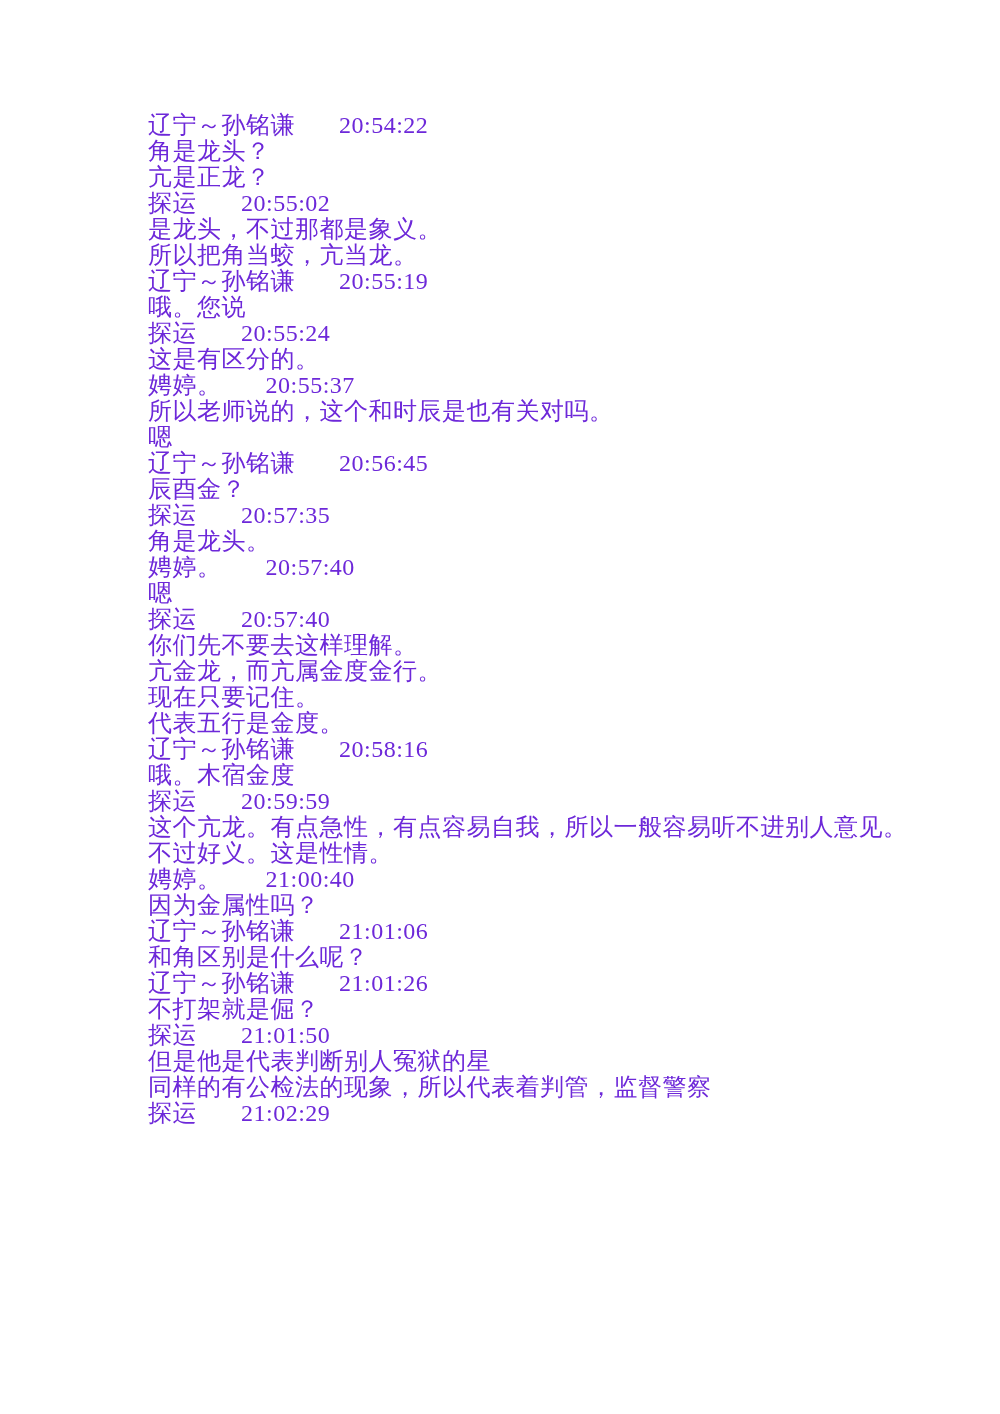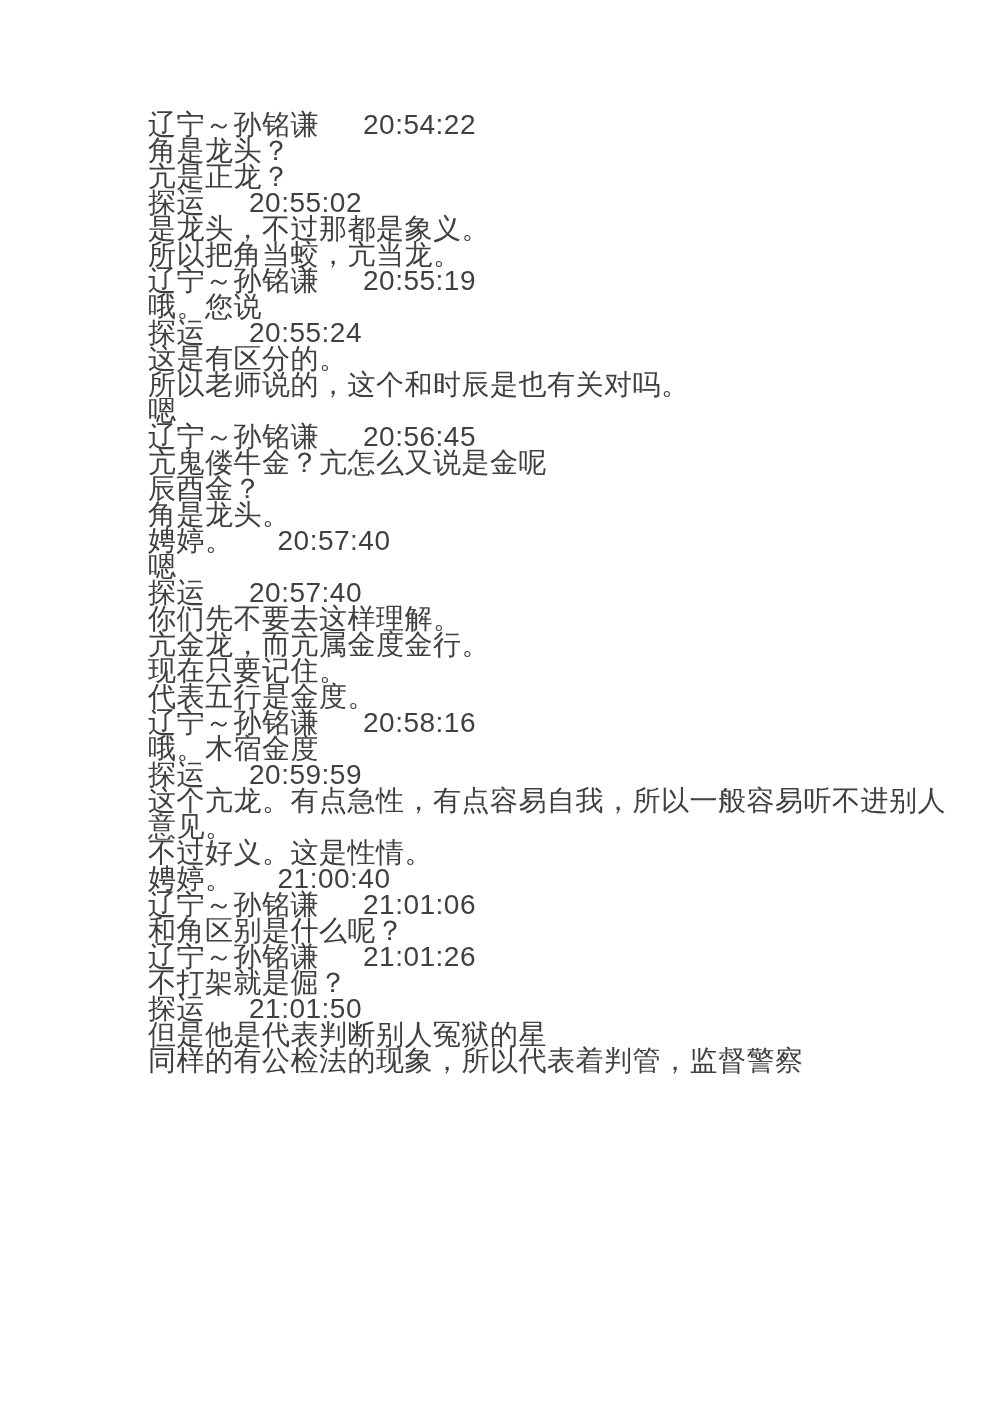--- a/index.html
+++ b/index.html
@@ -18,24 +18,24 @@
     left: 0; top: 0;
     width: 1000px;
     height: 1414px;
     background: #ffffff;
   }
   .chat {
     position: absolute;
     left: 148px;
     top: 112px;
     width: 812px;
-    font-family: Liberation Sans, sans-serif;
-    font-size: 28px;
+    font-family: Liberation Serif, serif;
+    font-size: 24px;
     line-height: 26px;
-    color: #404040;
+    color: #6d28d9;
     letter-spacing: 0.5px;
   }
   .msg { margin: 0; padding: 0; }
   .msg-header { white-space: nowrap; }
   .msg-time { margin-left: 44px; }
   .msg-line { white-space: normal; }
 </style>
 </head>
 <body>
 
@@ -57,35 +57,36 @@
     <div class="msg-header"><span class="msg-sender">辽宁～孙铭谦</span><span class="msg-time">20:55:19</span></div>
   <div class="msg-line">哦。您说</div>
       </div>
 
   <div class="msg">
     <div class="msg-header"><span class="msg-sender">探运</span><span class="msg-time">20:55:24</span></div>
   <div class="msg-line">这是有区分的。</div>
       </div>
 
   <div class="msg">
+    <div class="msg-header"><span class="msg-sender">娉婷。</span><span class="msg-time">20:55:37</span></div>
   <div class="msg-line">所以老师说的，这个和时辰是也有关对吗。</div>
       </div>
 
 
   <div class="msg">
   <div class="msg-line">嗯</div>
       </div>
 
   <div class="msg">
     <div class="msg-header"><span class="msg-sender">辽宁～孙铭谦</span><span class="msg-time">20:56:45</span></div>
-  <div class="msg-line">亢鬼偻牛金？亢怎么又说是金呢</div>
         <div class="msg-line">辰酉金？</div>
       </div>
 
   <div class="msg">
+    <div class="msg-header"><span class="msg-sender">探运</span><span class="msg-time">20:57:35</span></div>
   <div class="msg-line">角是龙头。</div>
       </div>
 
   <div class="msg">
     <div class="msg-header"><span class="msg-sender">娉婷。</span><span class="msg-time">20:57:40</span></div>
   <div class="msg-line">嗯</div>
       </div>
 
   <div class="msg">
     <div class="msg-header"><span class="msg-sender">探运</span><span class="msg-time">20:57:40</span></div>
@@ -101,32 +102,36 @@
       </div>
 
   <div class="msg">
     <div class="msg-header"><span class="msg-sender">探运</span><span class="msg-time">20:59:59</span></div>
   <div class="msg-line">这个亢龙。有点急性，有点容易自我，所以一般容易听不进别人意见。</div>
         <div class="msg-line">不过好义。这是性情。</div>
       </div>
 
   <div class="msg">
     <div class="msg-header"><span class="msg-sender">娉婷。</span><span class="msg-time">21:00:40</span></div>
+  <div class="msg-line">因为金属性吗？</div>
       </div>
 
   <div class="msg">
     <div class="msg-header"><span class="msg-sender">辽宁～孙铭谦</span><span class="msg-time">21:01:06</span></div>
   <div class="msg-line">和角区别是什么呢？</div>
       </div>
 
   <div class="msg">
     <div class="msg-header"><span class="msg-sender">辽宁～孙铭谦</span><span class="msg-time">21:01:26</span></div>
   <div class="msg-line">不打架就是倔？</div>
       </div>
 
   <div class="msg">
     <div class="msg-header"><span class="msg-sender">探运</span><span class="msg-time">21:01:50</span></div>
   <div class="msg-line">但是他是代表判断别人冤狱的星</div>
         <div class="msg-line">同样的有公检法的现象，所以代表着判管，监督警察</div>
       </div>
 
+  <div class="msg">
+    <div class="msg-header"><span class="msg-sender">探运</span><span class="msg-time">21:02:29</span></div>
+  </div>
 </div>
 </div>
 
 </body></html>

